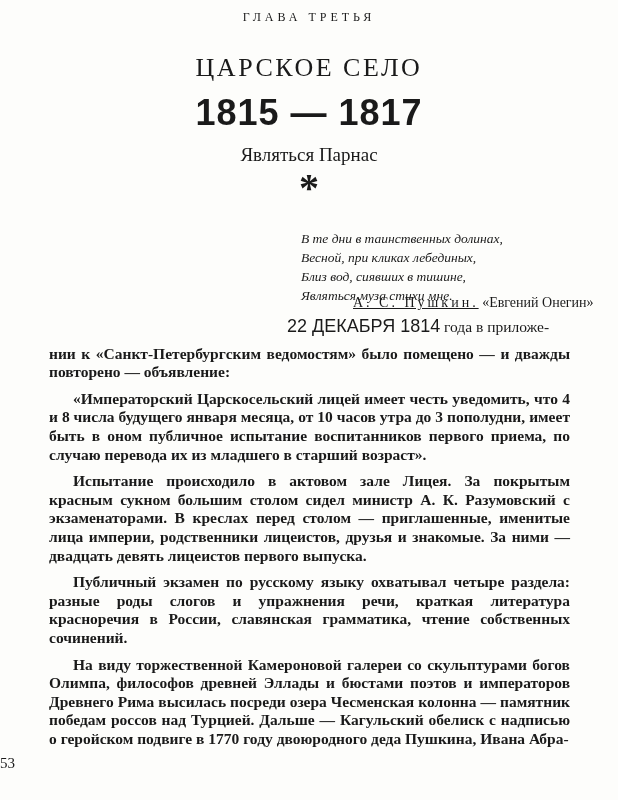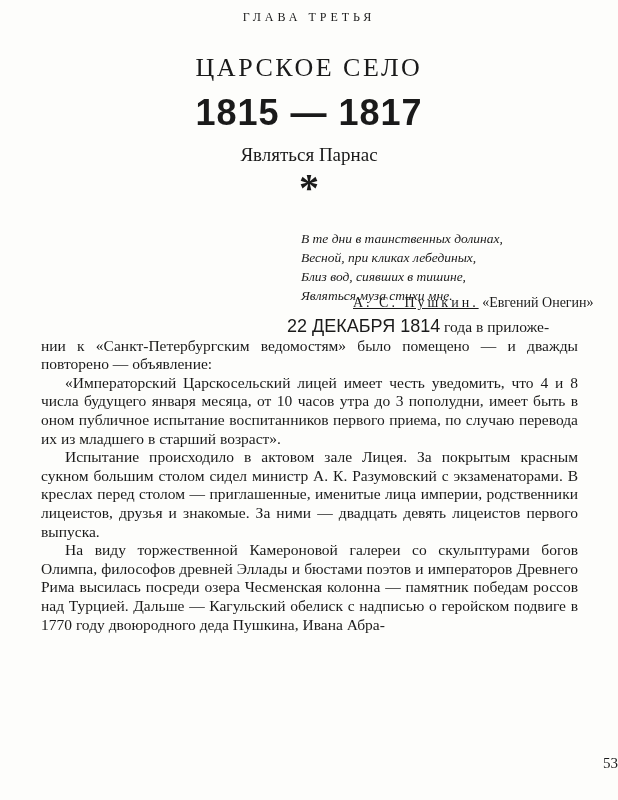--- a/index.html
+++ b/index.html
@@ -9,25 +9,25 @@
   .chapter { top:10px; font-size:12px; letter-spacing:4px; font-weight:normal; }
   .title { top:53px; font-size:26px; letter-spacing:2.5px; }
   .years { top:92px; font-family:"Liberation Sans","DejaVu Sans",sans-serif; font-weight:bold; font-size:36px; letter-spacing:1px; }
   .subtitle { top:144px; font-size:19px; }
   .star { top:168px; font-size:40px; font-weight:bold; line-height:40px; }
   .epigraph { position:absolute; left:301px; top:221px; width:290px; font-style:italic; font-size:13.5px; line-height:19px;margin-top:8px; }
   .epigraph .line { display:block; }
   .attrib { position:absolute; left:353px; top:295px; font-size:14px; white-space:nowrap; }
   .attrib .spaced { letter-spacing:3px;text-decoration:underline; }
   .body { position:absolute; left:41px; top:317px; width:537px; font-size:15.5px; line-height:18.6px; text-align:justify; }
-  .body p { margin:0; text-indent:24px; }
+  .body p { margin:8px; text-indent:24px;font-weight:bold; }
   .body p.first { text-indent:0; }
   .lead { display:block; padding-left:246px; }
   .lead .cap { font-family:"Liberation Sans","DejaVu Sans",sans-serif; font-size:18px; }
-  .pagenum { position:absolute; left:0; width:618px; text-align:right; top:755px; font-size:15px; }
+  .pagenum { position:absolute; left:0; width:618px; text-align:left; top:755px; font-size:15px; }
 </style>
 </head>
 <body>
 
 <div class="center chapter">ГЛАВА ТРЕТЬЯ</div>
 <div class="center title">ЦАРСКОЕ СЕЛО</div>
 <div class="center years">1815 — 1817</div>
 <div class="center subtitle">Являться Парнас</div>
 <div class="center star">*</div>
 
@@ -40,16 +40,17 @@
 <div class="attrib">
   <span class="spaced">А. С. Пушкин.</span>
   <span>«Евгений Онегин»</span>
 </div>
 
 <div class="body">
   <span class="lead"><span class="cap">22 ДЕКАБРЯ 1814</span><span> года в приложе-</span></span>
   <p class="first">нии к «Санкт-Петербургским ведомостям» было помещено — и дважды повторено — объявление:</p>
   <p>«Императорский Царскосельский лицей имеет честь уведомить, что 4 и 8 числа будущего января месяца, от 10 часов утра до 3 пополудни, имеет быть в оном публичное испытание воспитанников первого приема, по случаю перевода их из младшего в старший возраст».</p>
   <p>Испытание происходило в актовом зале Лицея. За покрытым красным сукном большим столом сидел министр А. К. Разумовский с экзаменаторами. В креслах перед столом — приглашенные, именитые лица империи, родственники лицеистов, друзья и знакомые. За ними — двадцать девять лицеистов первого выпуска.</p>
+  <p>Публичный экзамен по русскому языку охватывал четыре раздела: разные роды слогов и упражнения речи, краткая литература красноречия в России, славянская грамматика, чтение собственных сочинений.</p>
   <p>На виду торжественной Камероновой галереи со скульптурами богов Олимпа, философов древней Эллады и бюстами поэтов и императоров Древнего Рима высилась посреди озера Чесменская колонна — памятник победам россов над Турцией. Дальше — Кагульский обелиск с надписью о геройском подвиге в 1770 году двоюродного деда Пушкина, Ивана Абра-</p>
 </div>
 
 <div class="pagenum">53</div>
 
 </body></html>

